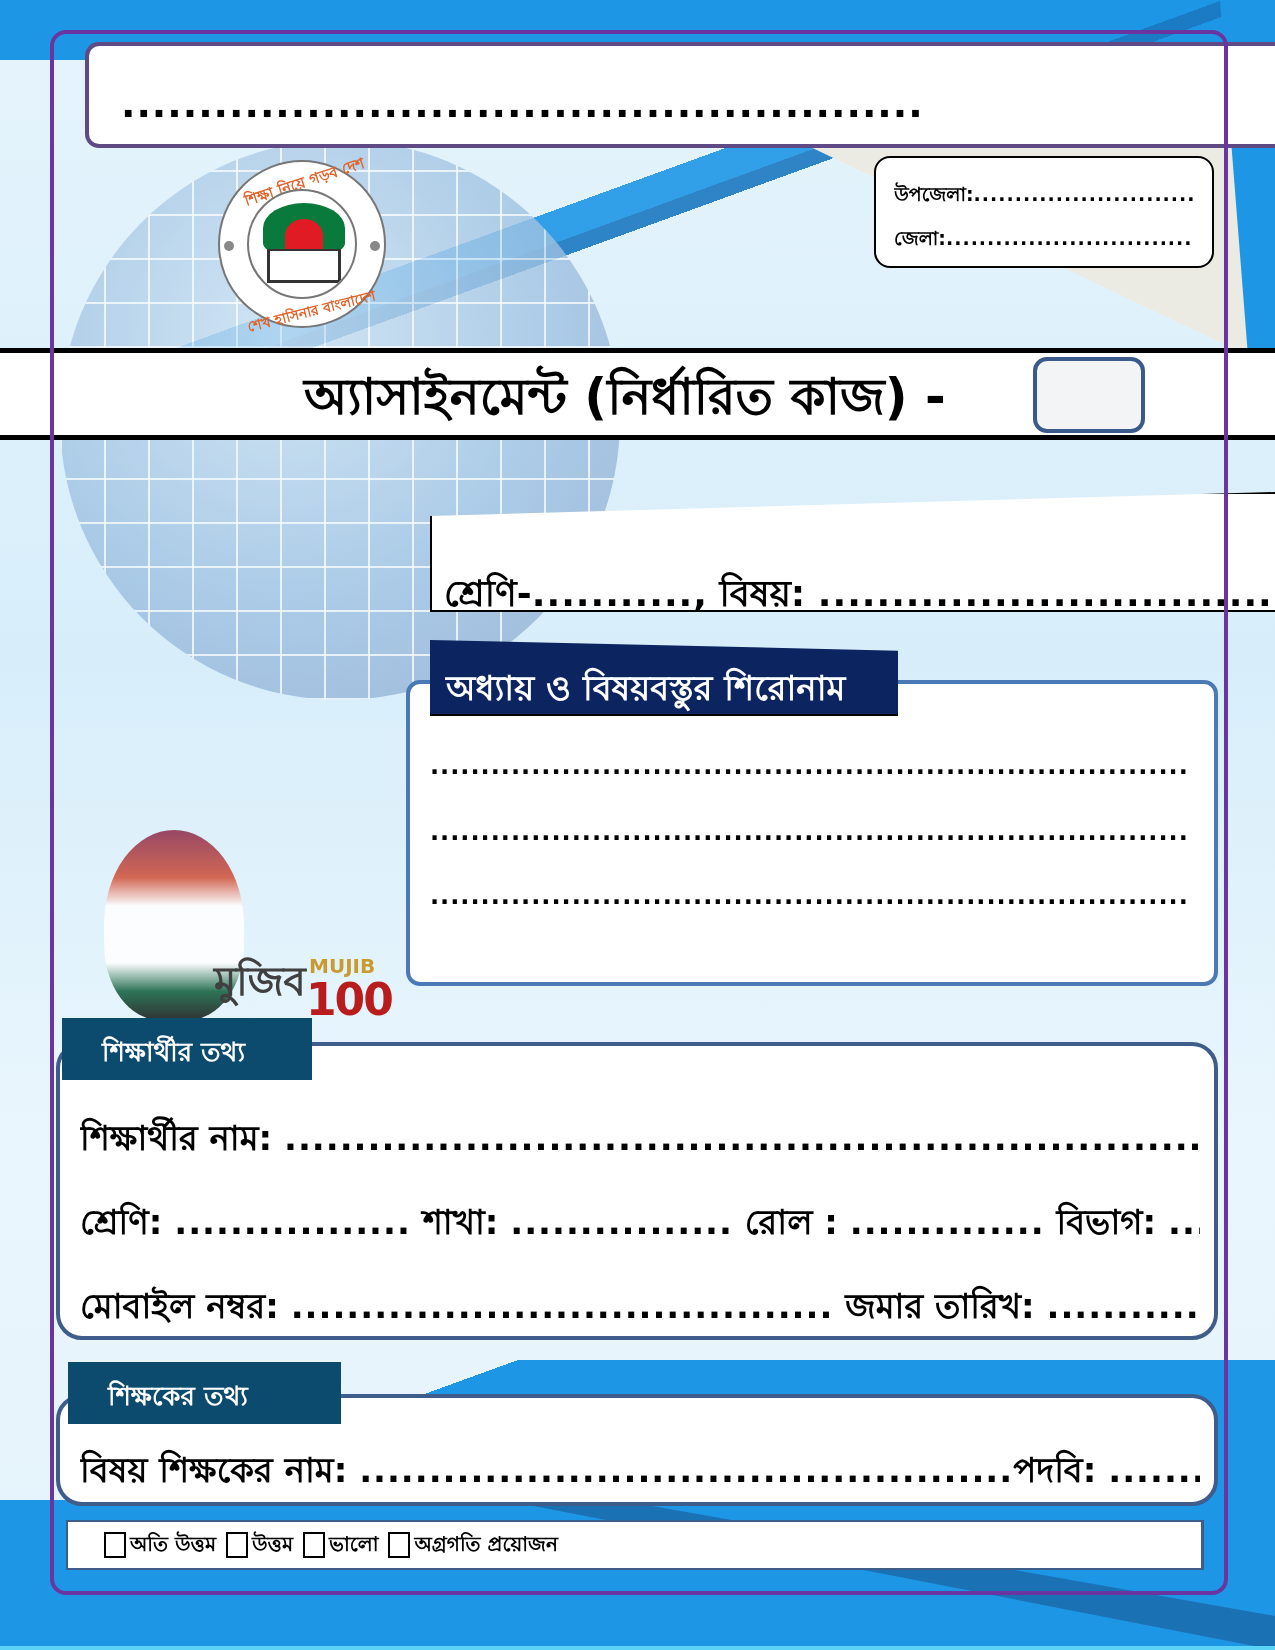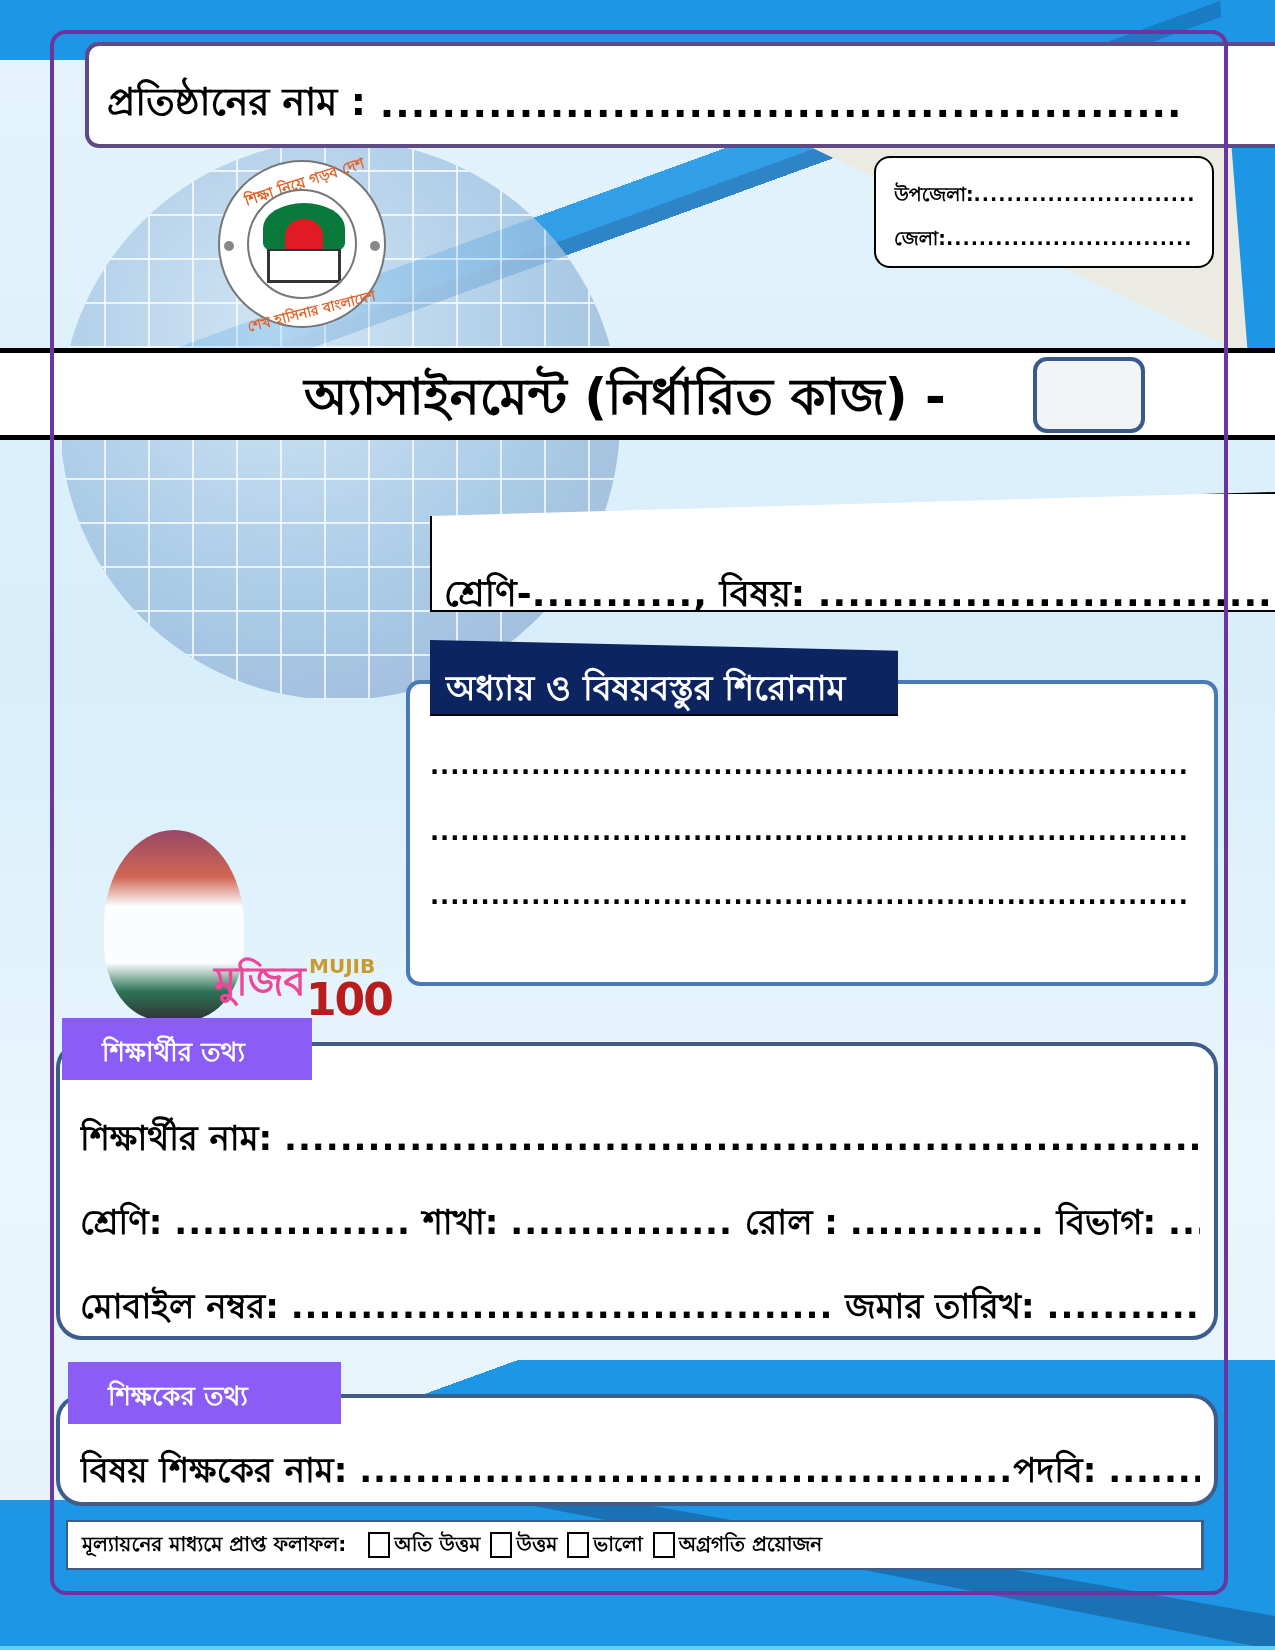--- a/index.html
+++ b/index.html
@@ -112,29 +112,29 @@
   }
 
   .mujib {
     position: absolute; left: 84px; top: 830px; width: 280px; height: 200px;
   }
   .mujib-face {
     position: absolute; left: 20px; top: 0; width: 140px; height: 190px; border-radius: 50% 50% 40% 40%;
     background: linear-gradient(180deg, #8a2a4a 0%, #d04f37 25%, #fff 40%, #fff 70%, #0d5d3a 85%, #111 100%);
     opacity: .85;
   }
-  .mujib-bn { position: absolute; left: 130px; top: 120px; font-size: 40px; font-weight: bold; color: #ec4899; white-space: nowrap; }
+  .mujib-bn { position: absolute; left: 130px; top: 120px; font-size: 40px; font-weight: bold; color: #404040; white-space: nowrap; }
   .mujib-en { position: absolute; left: 225px; top: 124px; font-size: 20px; font-weight: bold; color: #c99a2e; }
   .mujib-100 { position: absolute; left: 222px; top: 144px; font-size: 44px; font-weight: bold; color: #b91c1c; letter-spacing: -2px; }
 
   .section-box {
     position: absolute; background: #fff; border: 4px solid #3e5d8a; border-radius: 26px;
   }
   .section-tag {
-    position: absolute; background: #8b5cf6; color: #fff; font-size: 26px; font-weight: bold;
+    position: absolute; background: #0c4a6e; color: #fff; font-size: 26px; font-weight: bold;
     padding: 14px 0 0 40px; white-space: nowrap;
   }
   .row { position: absolute; font-size: 34px; font-weight: bold; white-space: nowrap; overflow: hidden; }
 
   .eval-box {
     position: absolute; left: 66px; top: 1520px; width: 1138px; height: 50px;
     background: #fff; border: 2px solid #3e5d8a; border-right-width: 3px;
     display: flex; align-items: center; padding-left: 14px; font-size: 20px; font-weight: bold; white-space: nowrap;
   }
   .chk { display: inline-flex; align-items: center; margin-left: 10px; }
@@ -147,21 +147,20 @@
 <div class="bg-band-top"></div>
 <div class="bg-beige"></div>
 <div class="bg-right-blue"></div>
 <div class="globe"></div>
 <div class="bg-bottom"></div>
 <div class="bg-bottom2"></div>
 <div class="bg-bottom-dark"></div>
 <div class="bg-bottom-strip"></div>
 
 <div class="inst-box">
-  <span class="inst-label">প্রতিষ্ঠানের নাম :</span>
   <span class="dots inst-dots">....................................................................</span>
 </div>
 
 <div class="logo">
   <span class="logo-ring-text" style="left:22px;top:8px;transform:rotate(-18deg);font-size:15px;">শিক্ষা নিয়ে গড়ব দেশ</span>
   <span class="logo-dot" style="left:4px;"></span>
   <span class="logo-dot" style="right:4px;"></span>
   <div class="logo-inner">
     <div class="logo-tree"></div>
     <div class="logo-sun"></div>
@@ -232,21 +231,20 @@
 
 <div class="section-box" style="left:56px;top:1394px;width:1162px;height:112px;"></div>
 <div class="section-tag" style="left:68px;top:1362px;width:273px;height:62px;">শিক্ষকের তথ্য</div>
 <div class="row" style="left:80px;top:1444px;width:1120px;">
   <span>বিষয় শিক্ষকের নাম:</span>
   <span class="dots">...............................................</span><span>পদবি:</span>
   <span class="dots">.........................</span>
 </div>
 
 <div class="eval-box">
-  <span>মূল্যায়নের মাধ্যমে প্রাপ্ত ফলাফল:</span>
   <span class="chk" style="margin-left:22px;">
       <span class="chk-box"></span>
       <span>অতি উত্তম</span>
     </span>
   <span class="chk">
       <span class="chk-box"></span>
       <span>উত্তম</span>
     </span>
   <span class="chk">
       <span class="chk-box"></span>

